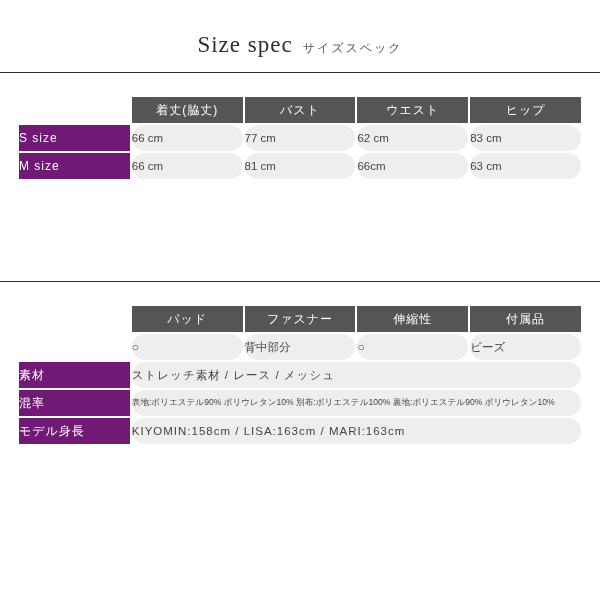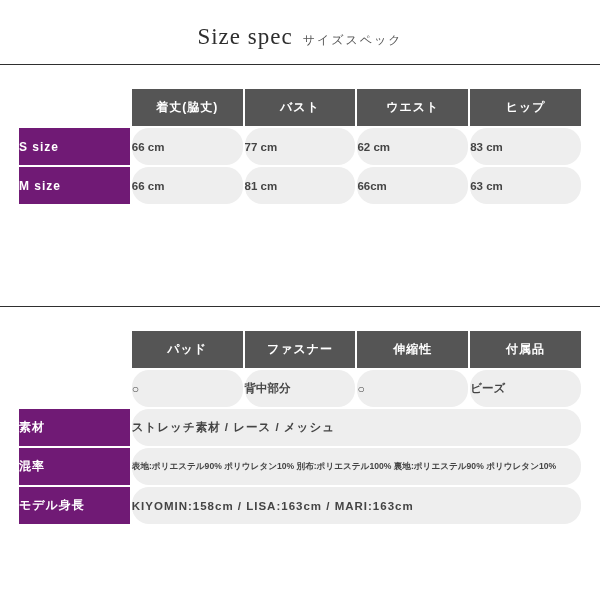--- a/index.html
+++ b/index.html
@@ -20,21 +20,21 @@
     position: relative;
     box-sizing: border-box;
   }
 
   
   .section {
     width: 600px;
   }
   .section-title {
     text-align: center;
-    padding-top: 24px;
+    padding-top: 32px;
     padding-bottom: 10px;
     white-space: nowrap;
   }
   .section-title .en {
     font-family: "Liberation Serif", serif;
     font-size: 23px;
     letter-spacing: 1px;
     color: #2e2e2e;
   }
   .section-title .jp {
@@ -51,23 +51,23 @@
 
   
   table {
     border-collapse: separate;
     border-spacing: 2px;
     width: 566px;
     margin: 22px auto 0 auto;
     table-layout: fixed;
   }
   td, th {
-    height: 37px;
+    height: 26px;
     font-size: 11.5px;
-    font-weight: bold;
+    font-weight: normal;
     vertical-align: middle;
     padding: 0;
   }
   .hdr-dark {
     background: #555555;
     color: #ffffff;
     font-size: 12px;
     letter-spacing: 1px;
   }
   .row-label {

